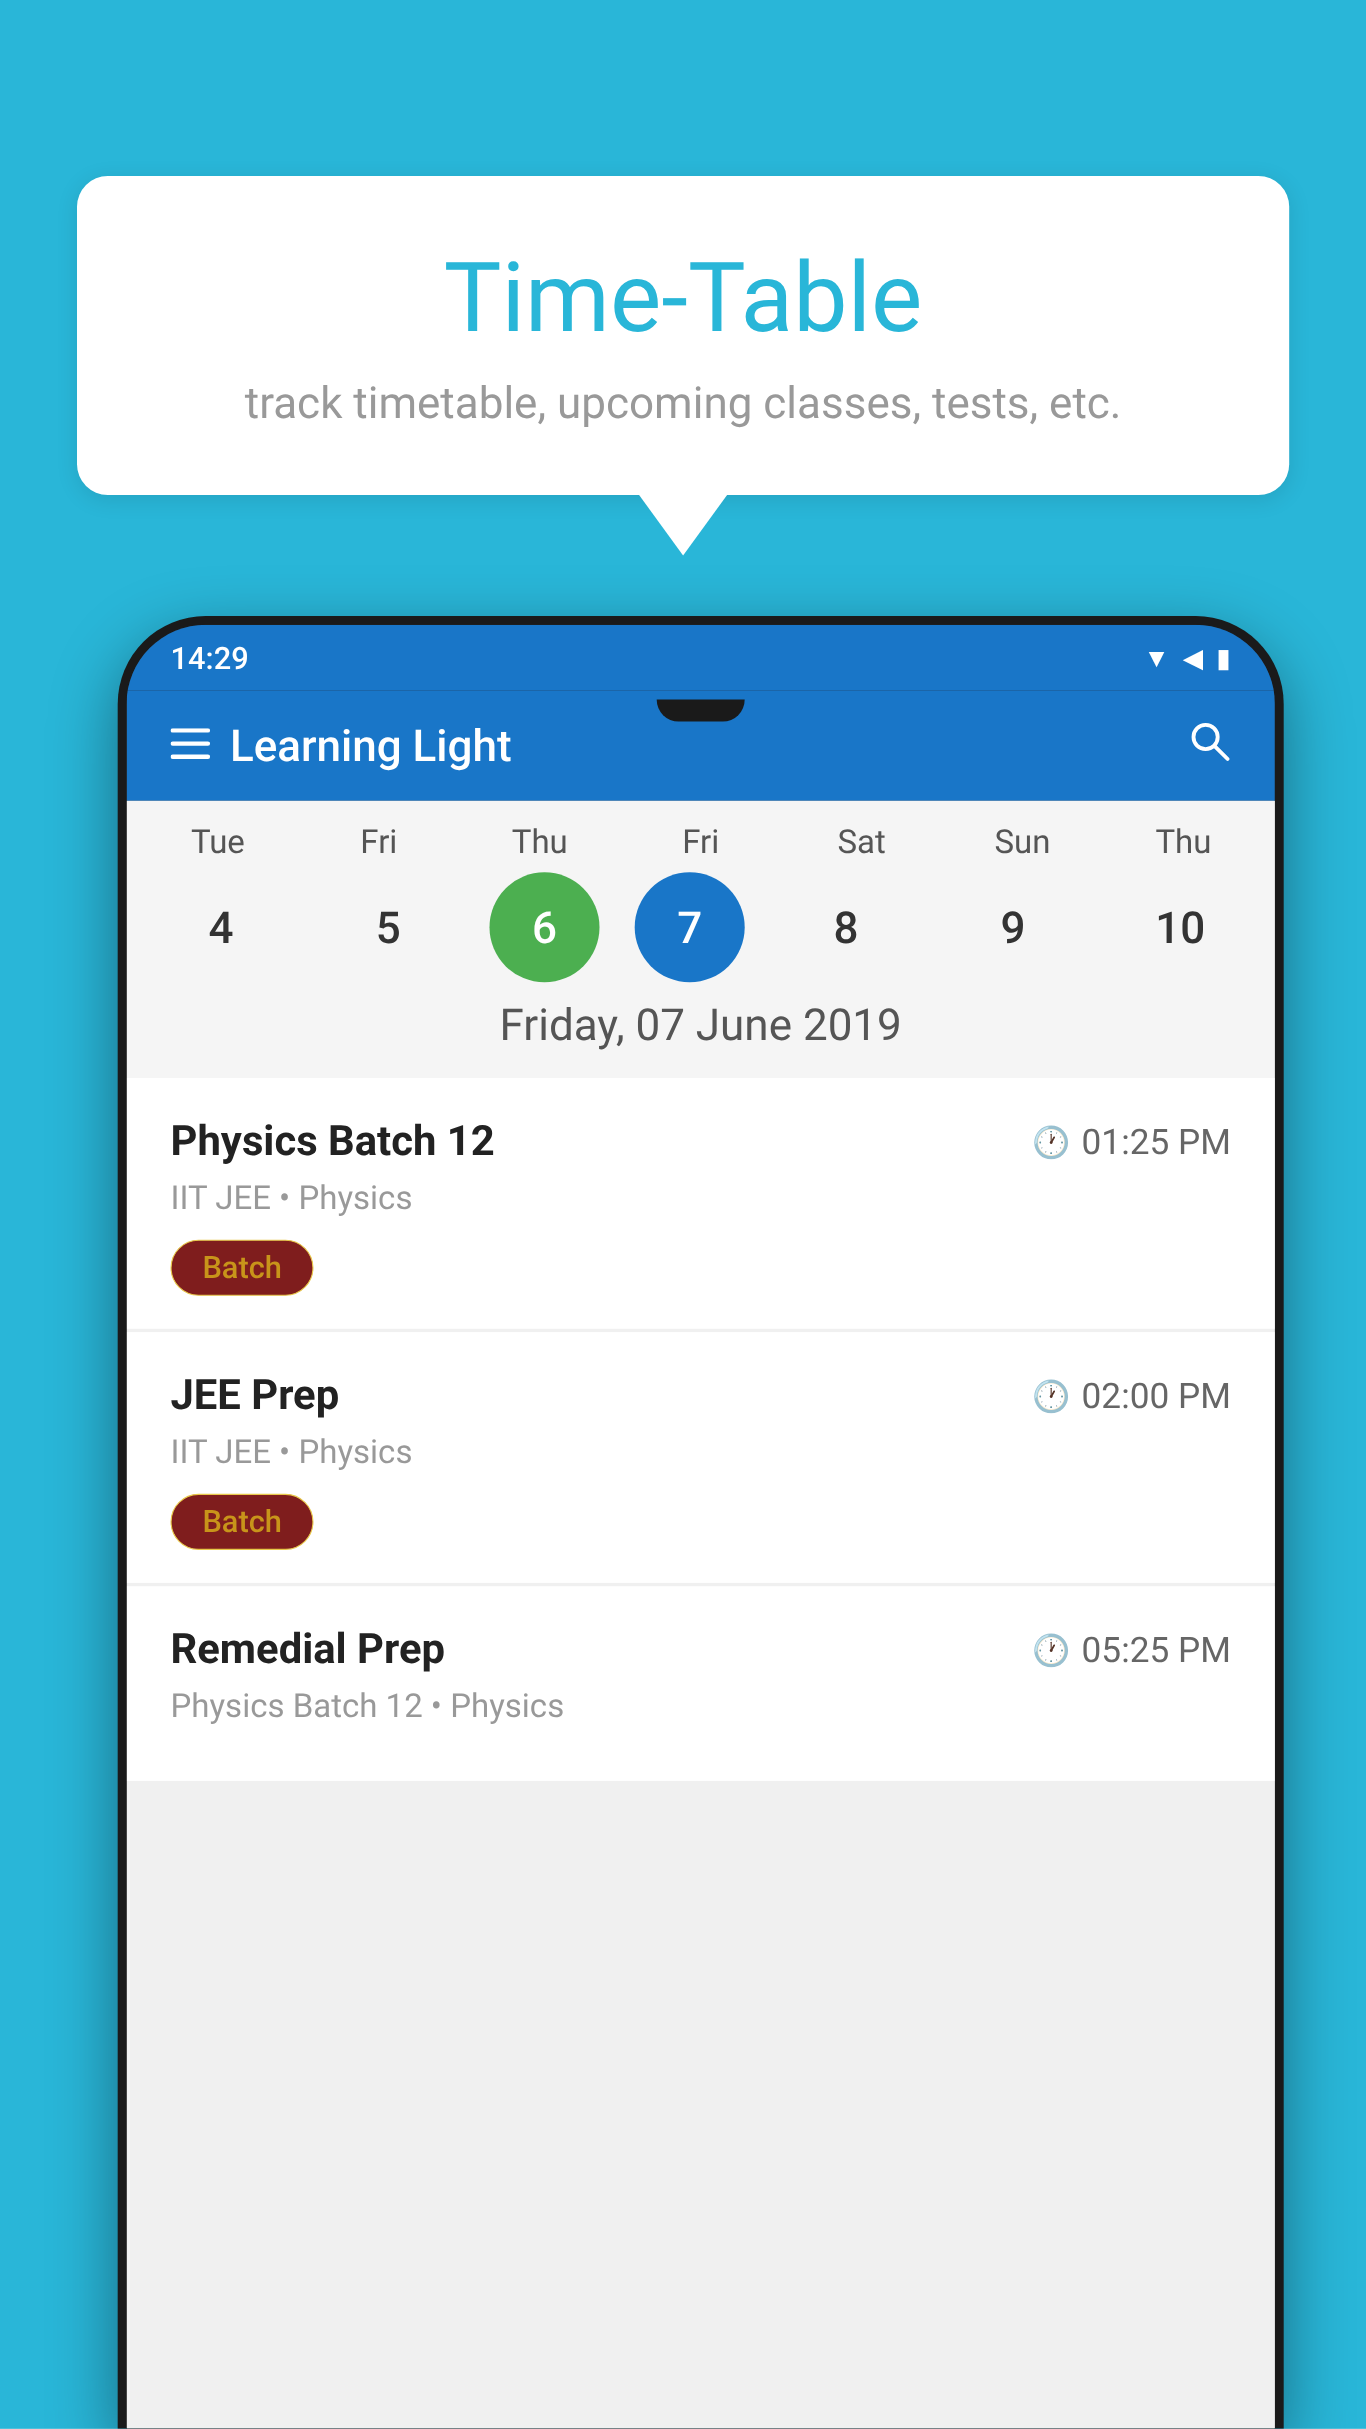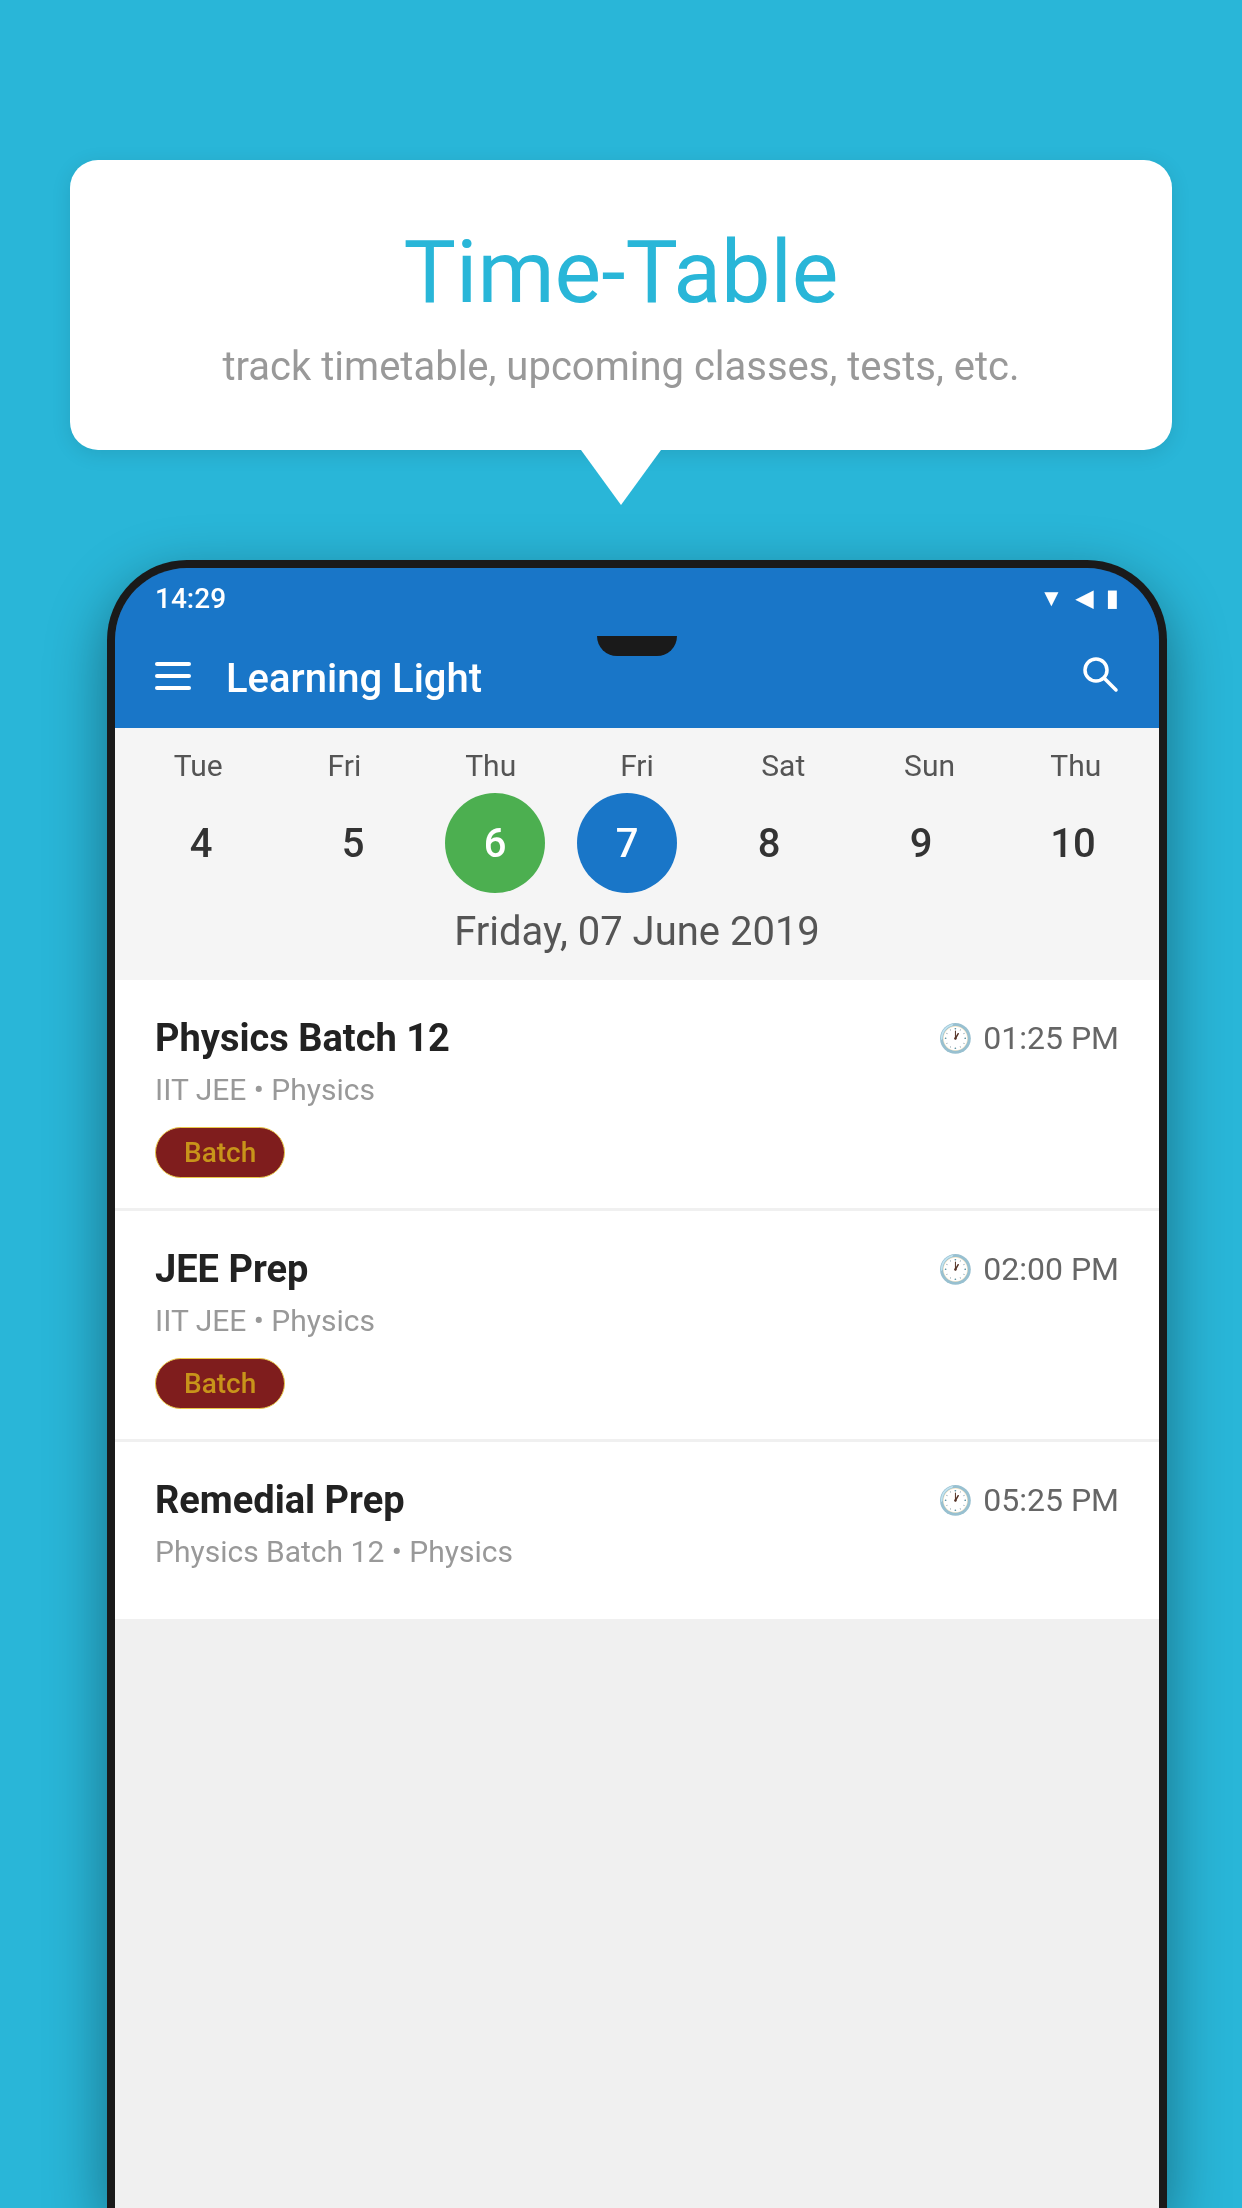--- a/index.html
+++ b/index.html
@@ -144,21 +144,21 @@
       color: white;
       font-size: 36px;
       line-height: 1;
     }
 
     .app-bar-title {
       color: white;
       font-size: 40px;
       font-weight: 500;
       flex: 1;
-      margin-left: 35px;
+      margin-left: 18px;
     }
 
     .app-bar-search {
       color: white;
       font-size: 40px;
     }
 
     
     .calendar-strip {
       background: #f5f5f5;

